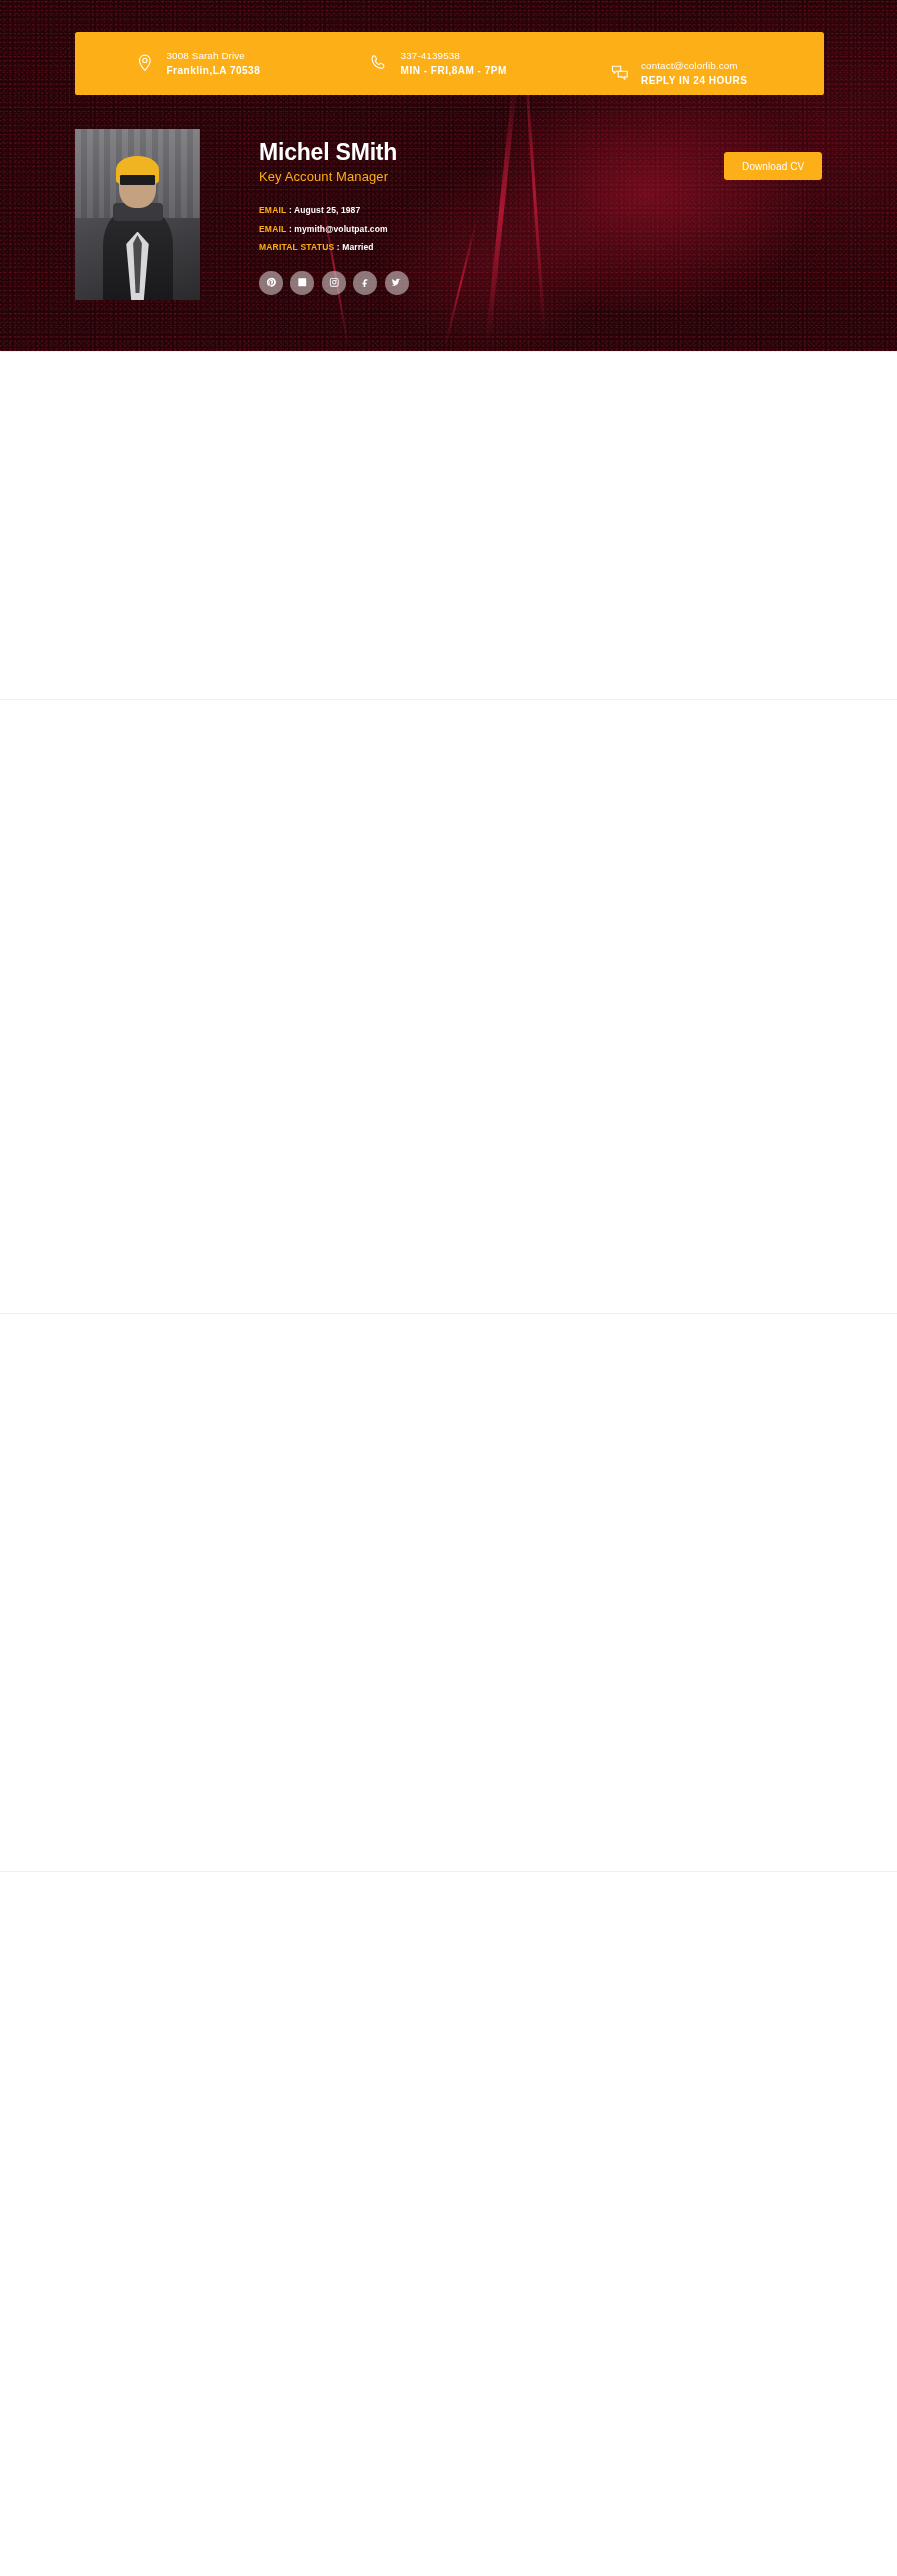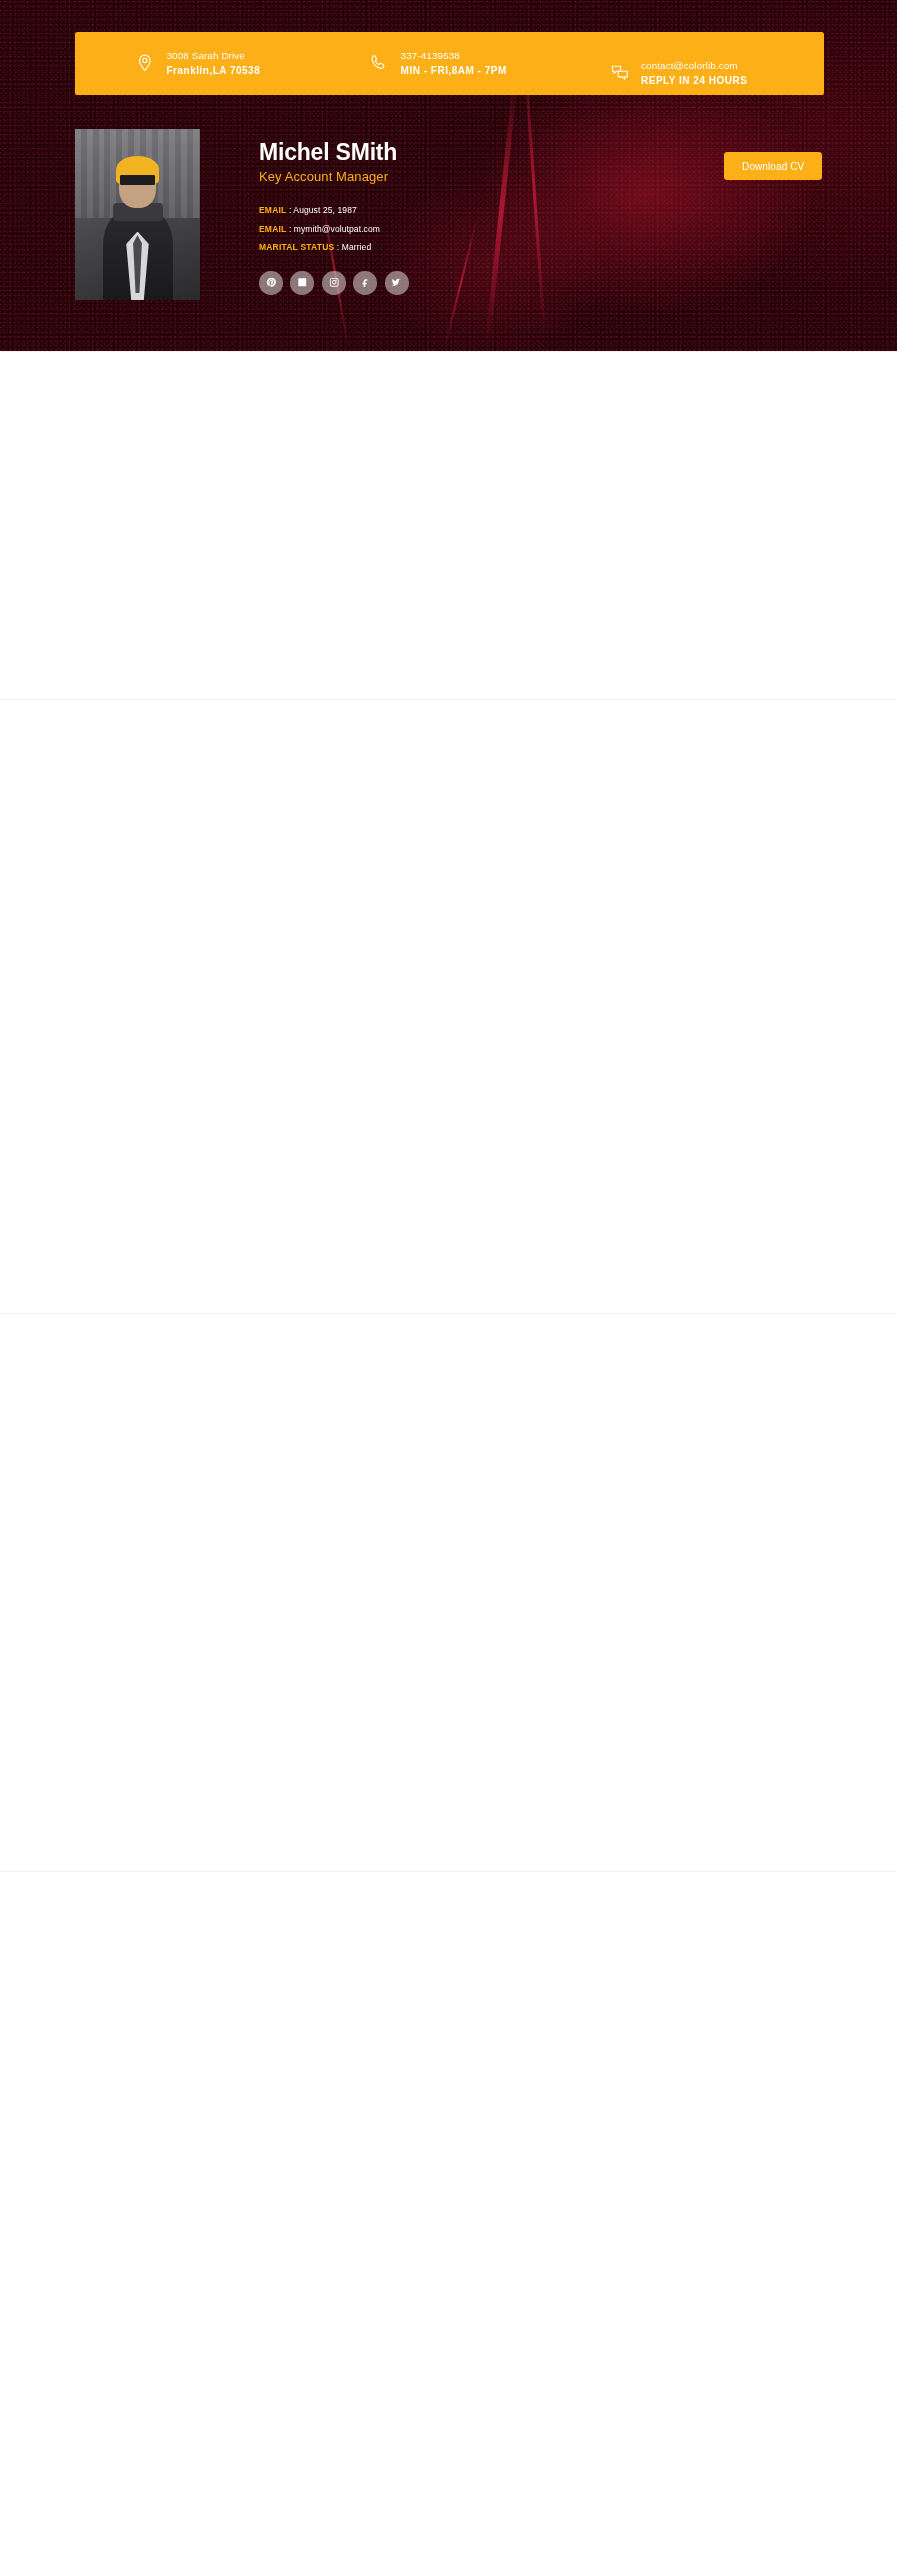--- a/index.html
+++ b/index.html
@@ -100,21 +100,21 @@
     z-index: 4;
   }
   .hero-role {
     position: absolute; left: 259px; top: 169px;
     color: #fcaf17; font-size: 13px; font-weight: 400; letter-spacing: 0.1px;
     z-index: 4;
   }
   .hero-facts { position: absolute; left: 259px; top: 205px; z-index: 4; }
   .fact-row { font-size: 8.5px; color: #ffffff; margin-bottom: 8.5px; letter-spacing: 0.1px; }
   .fact-label { color: #fcaf17; font-weight: 700; letter-spacing: 0.2px; }
-  .fact-value { font-weight: 400; }
+  .fact-value { font-weight: 700; }
 
   .social-row { position: absolute; left: 259px; top: 271px; display: flex; gap: 7.9px; z-index: 4; }
   .social-btn {
     width: 23.6px; height: 23.6px; border-radius: 50%;
     background: rgba(200,190,190,0.62);
     display: flex; align-items: center; justify-content: center;
     color: #ffffff;
   }
   .social-btn svg { width: 10.5px; height: 10.5px; fill: #ffffff; }
 

